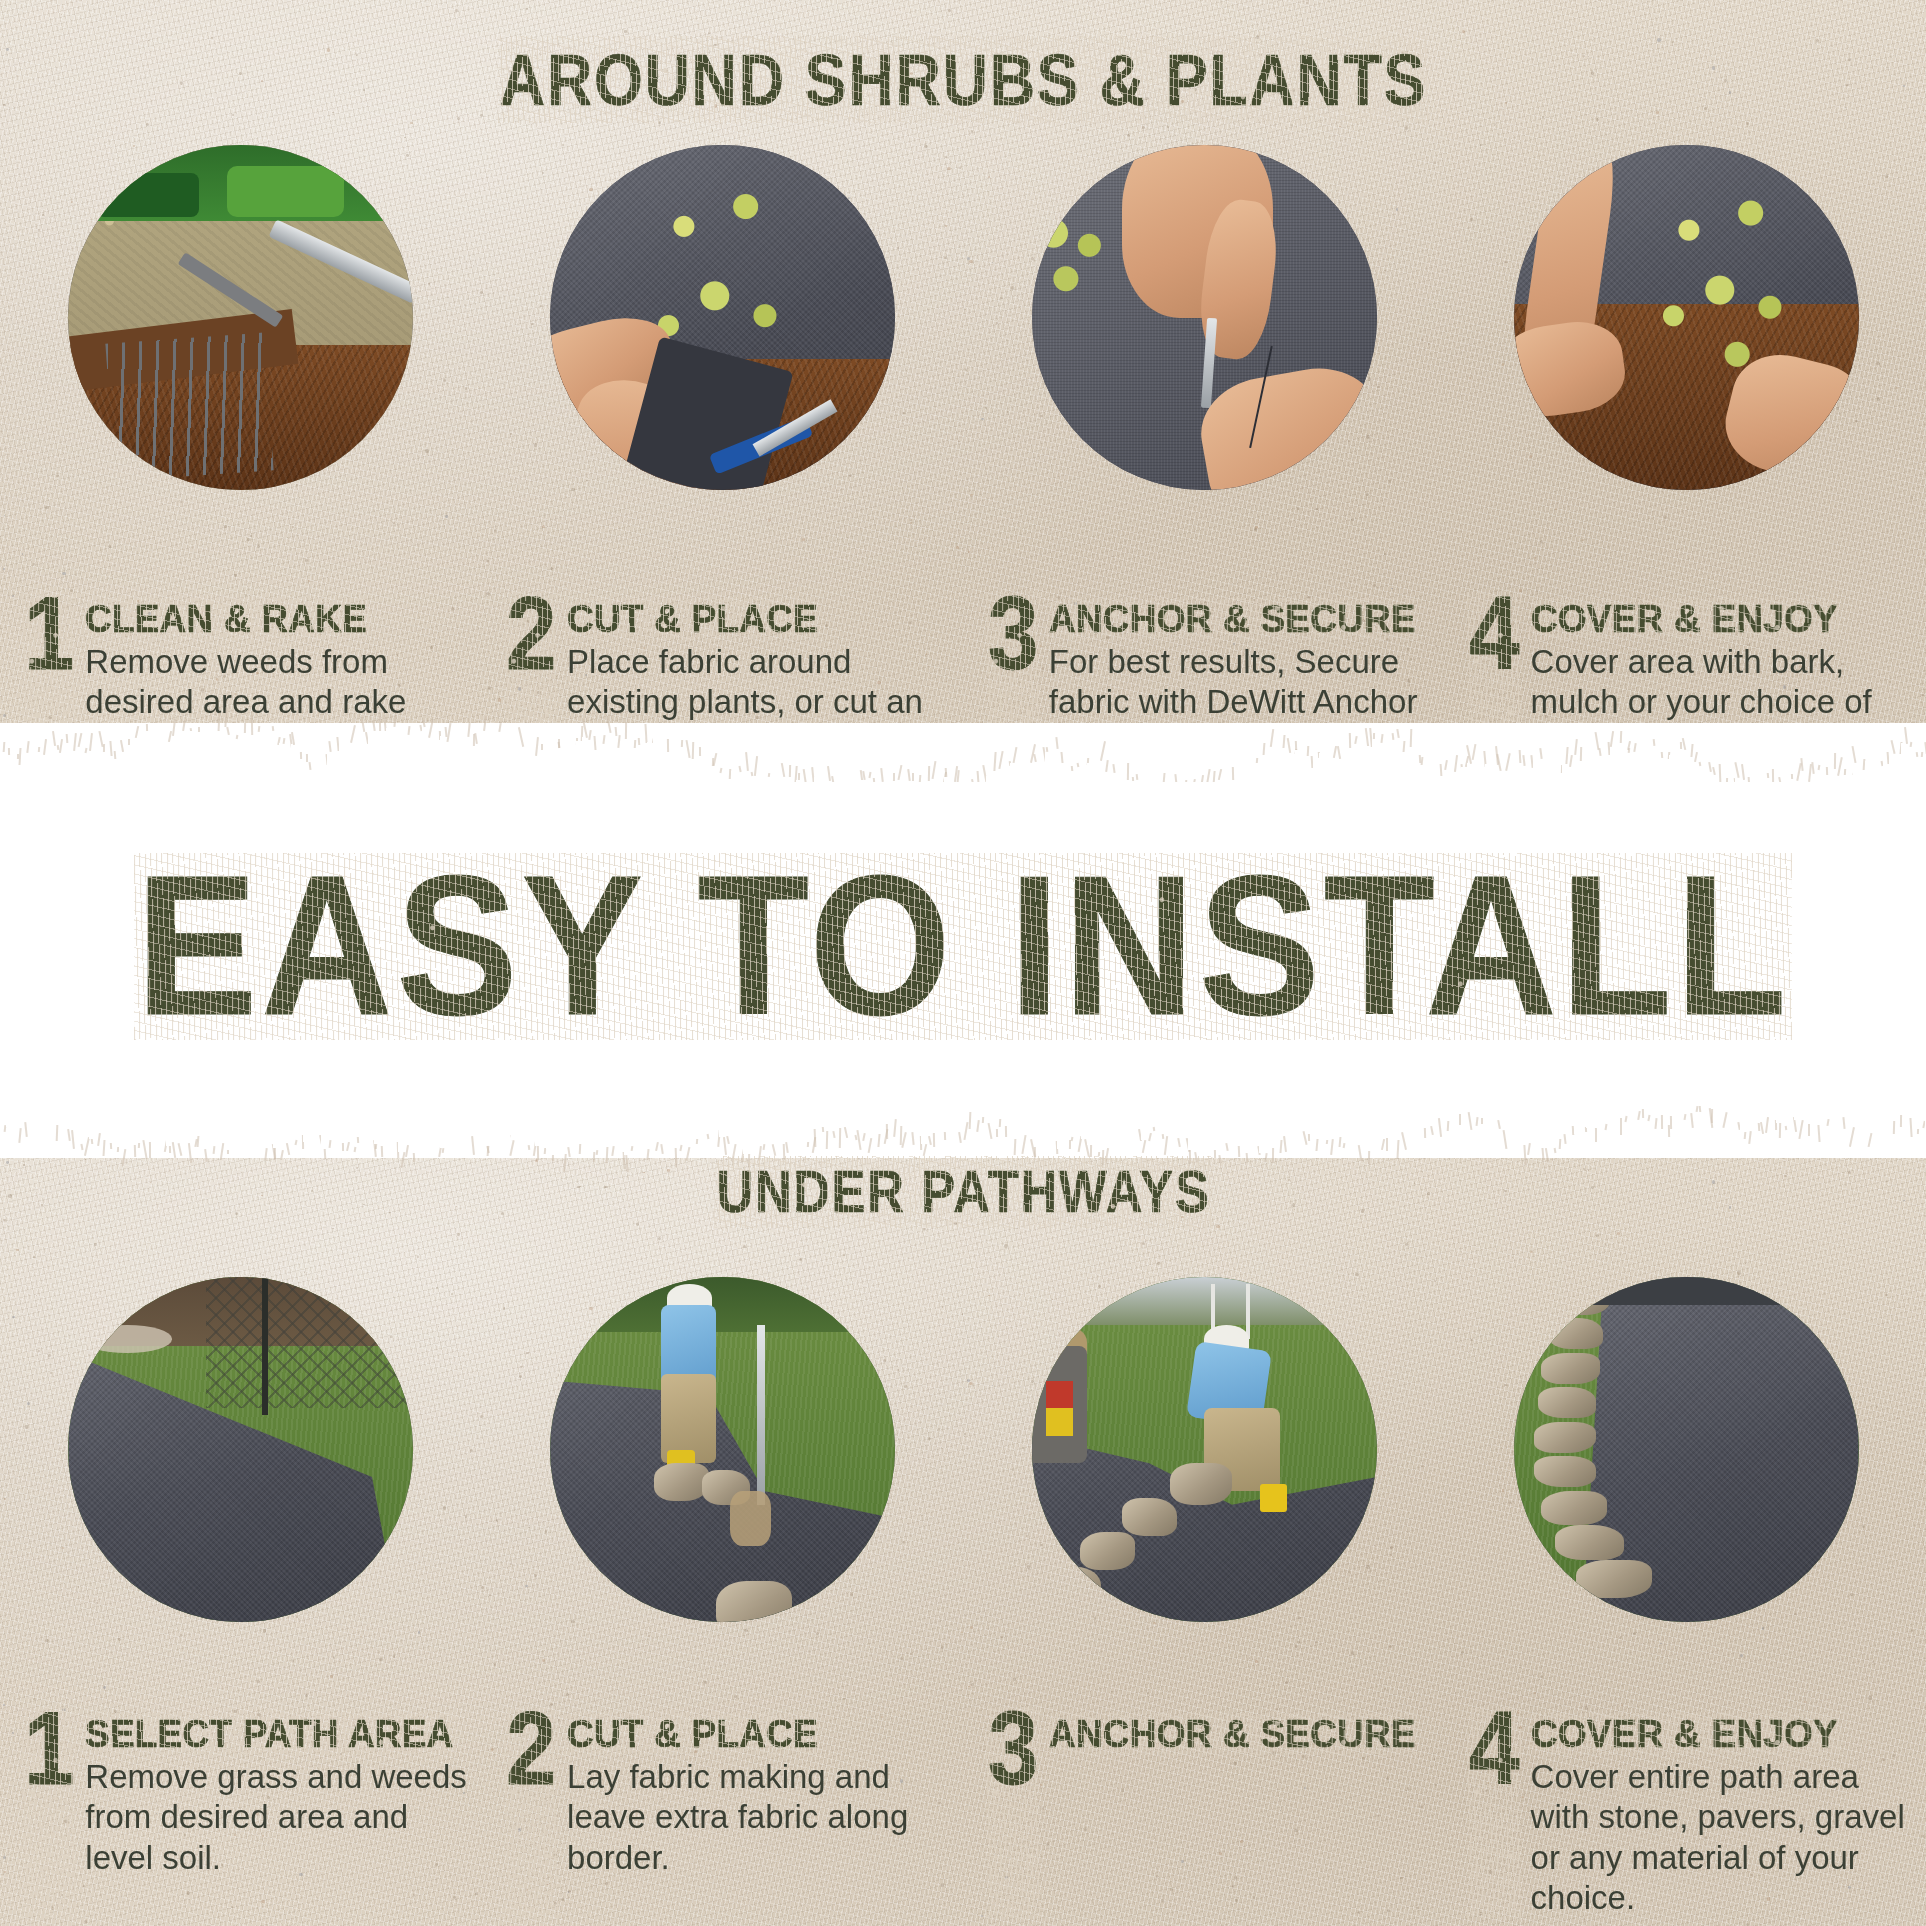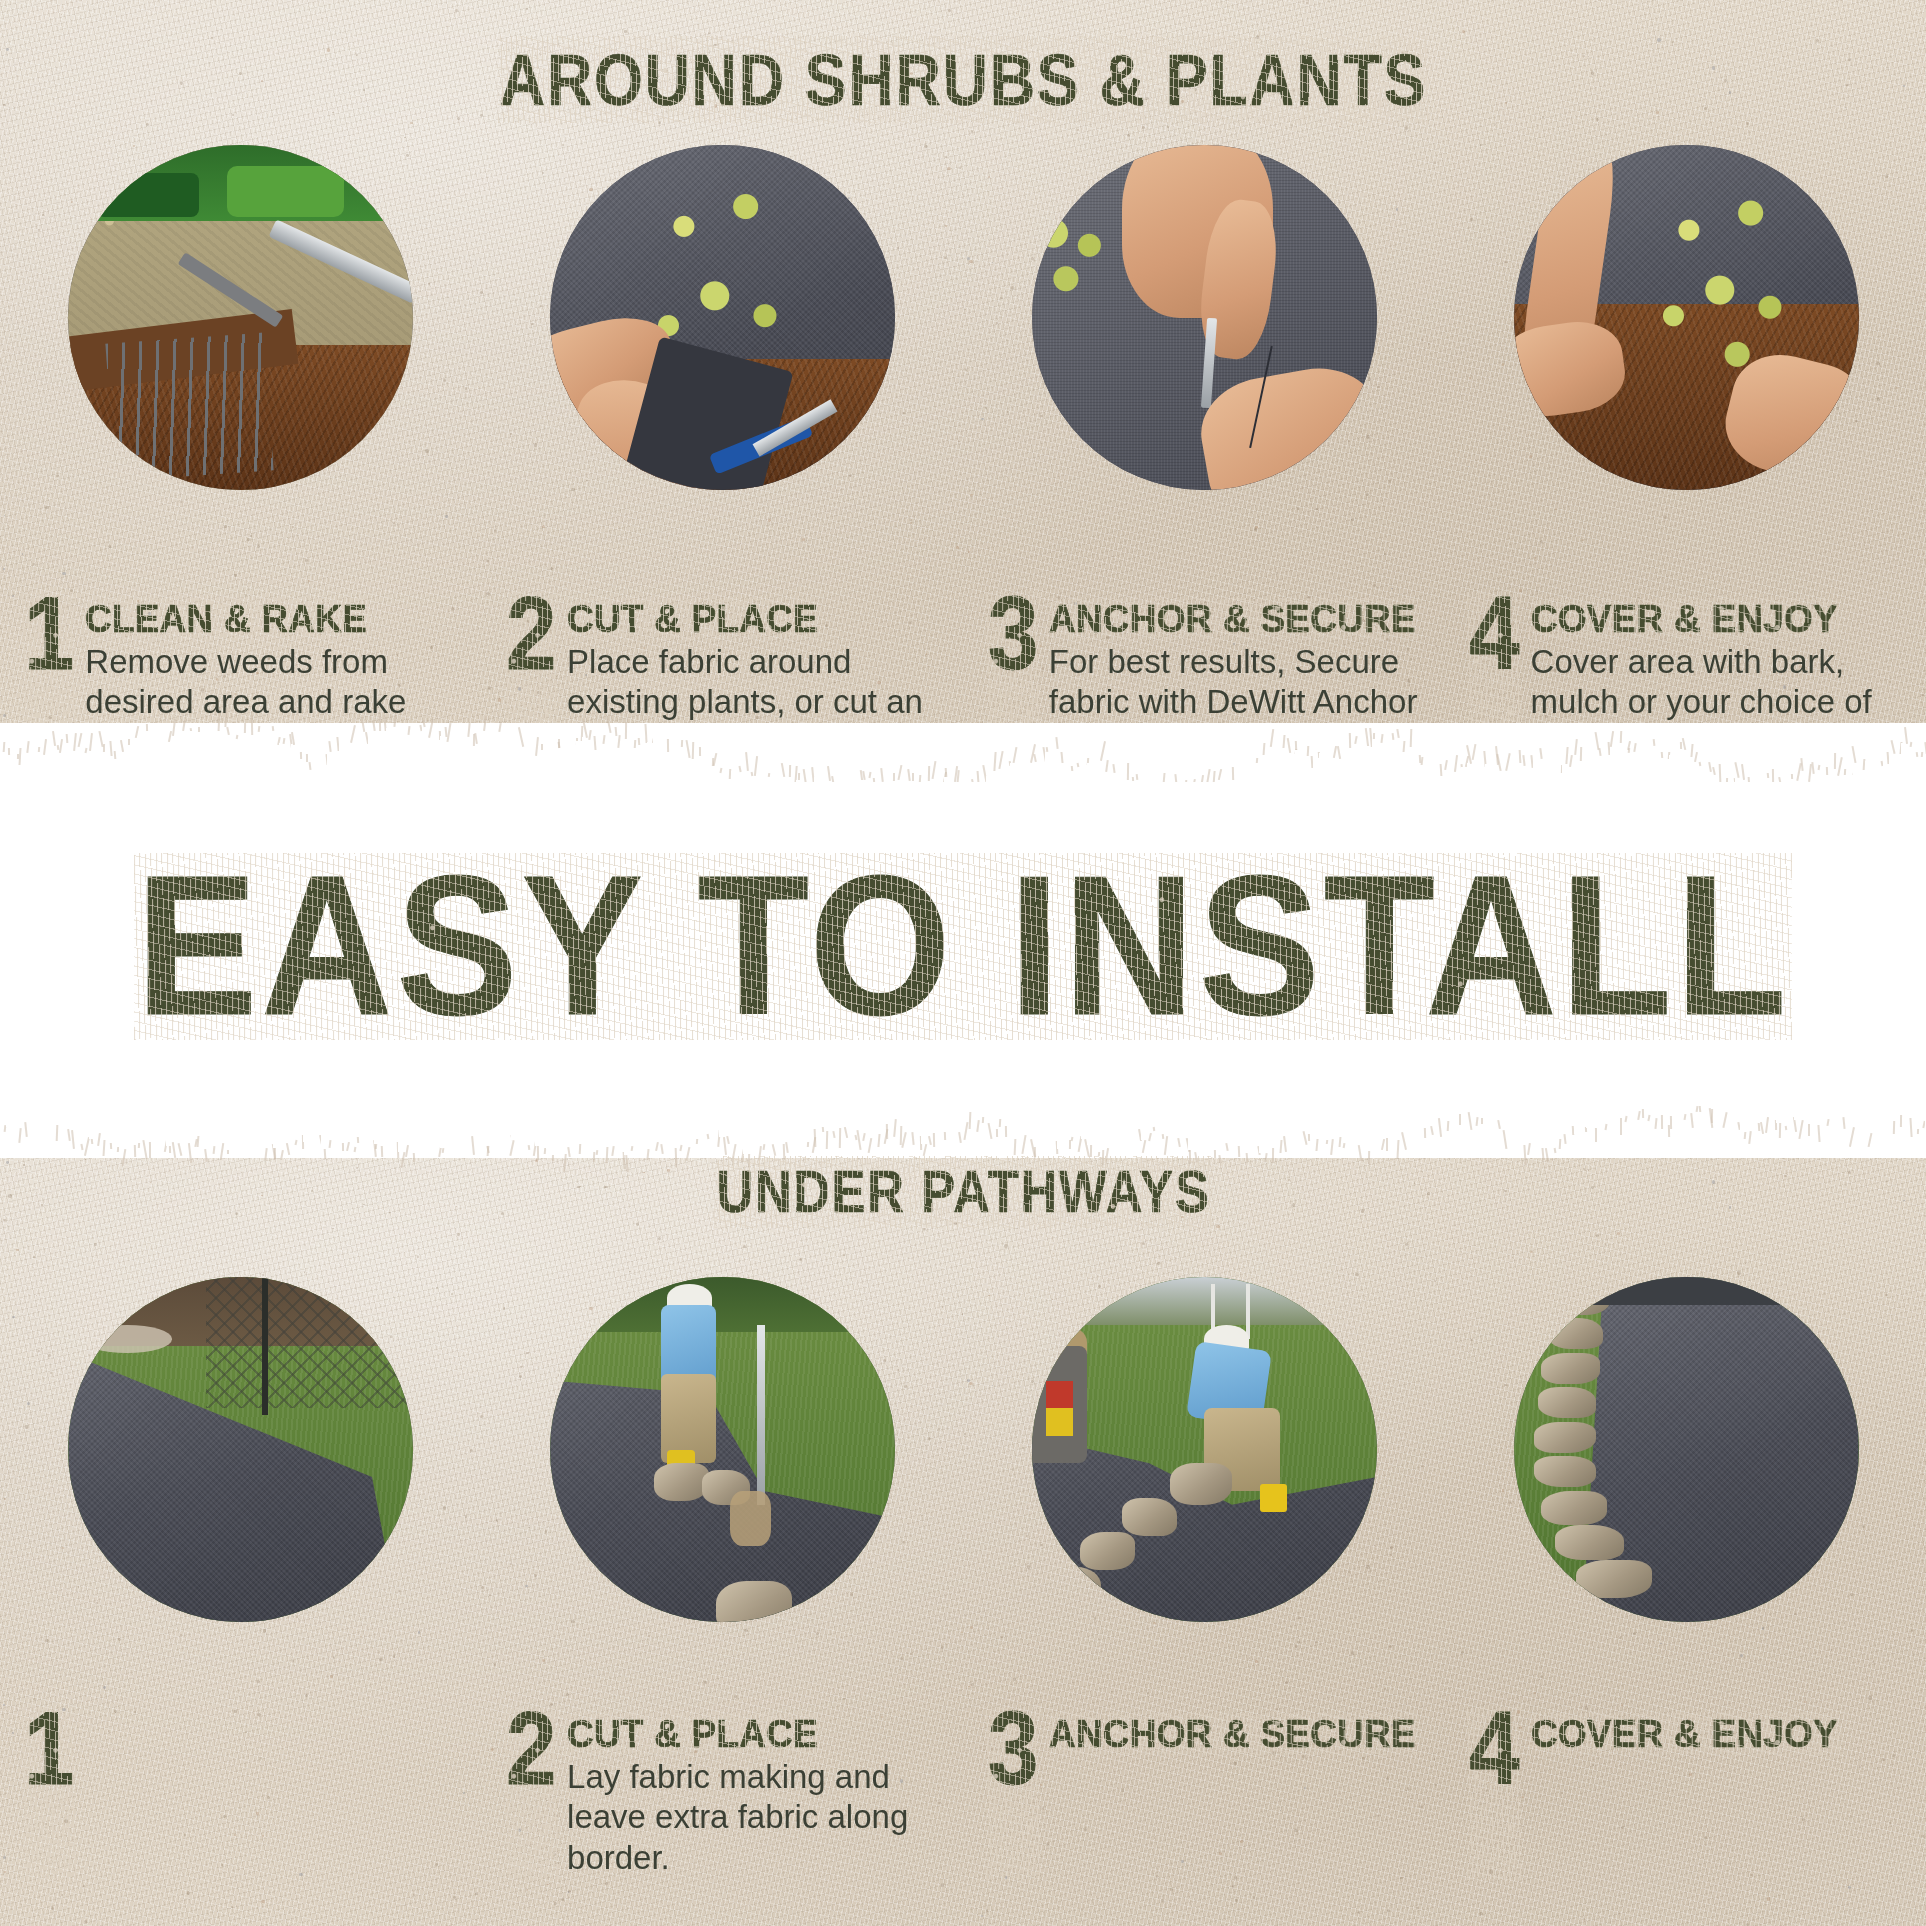--- a/index.html
+++ b/index.html
@@ -2544,34 +2544,39 @@
       <div class="layer stone" style="top:82%;left:18%;width:22%;height:11%;border-radius:40% 30% 44% 34%;"></div>
       <div class="layer" style="top:0;height:8%;background:#3c3f44;"></div>
     </div>
   </div>
 
 </div>
 
 <div class="steps" id="bottom-steps">
   <div class="step">
     <div class="step-num distress">1</div>
+    <div class="step-body">
+      <div class="step-head distress">SELECT PATH AREA</div>
+      <div class="step-desc">Remove grass and weeds from desired area and level soil.</div>
+    </div>
   </div>
   <div class="step">
     <div class="step-num distress">2</div>
     <div class="step-body">
       <div class="step-head distress">CUT &amp; PLACE</div>
       <div class="step-desc">Lay fabric making and leave extra fabric along border.</div>
     </div>
   </div>
   <div class="step">
     <div class="step-num distress">3</div>
     <div class="step-body">
       <div class="step-head distress">ANCHOR &amp; SECURE</div>
     </div>
   </div>
   <div class="step">
     <div class="step-num distress">4</div>
     <div class="step-body">
       <div class="step-head distress">COVER &amp; ENJOY</div>
+      <div class="step-desc">Cover entire path area with stone, pavers, gravel or any material of your choice.</div>
     </div>
   </div>
 </div>
 
 
 </body></html>

